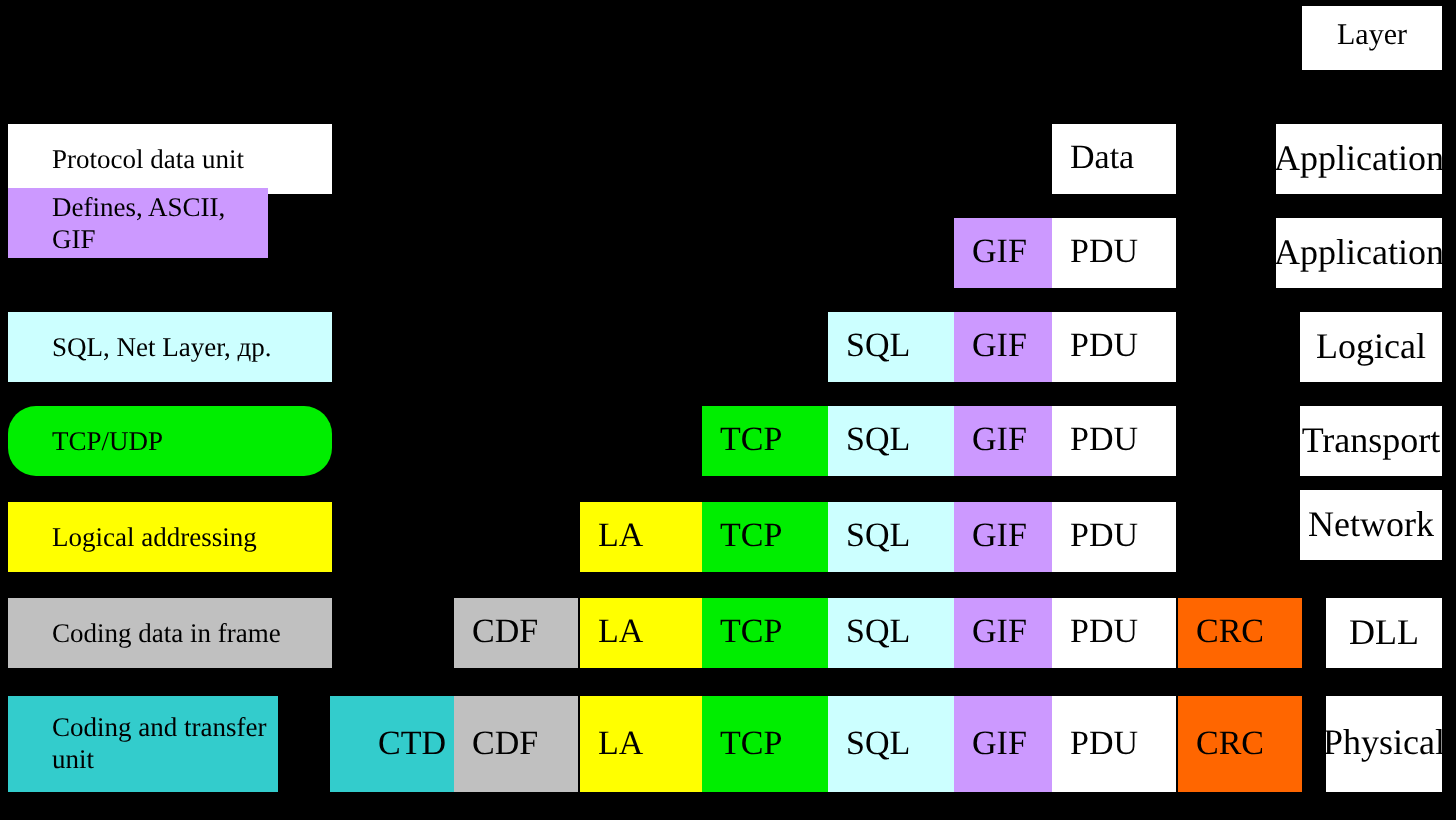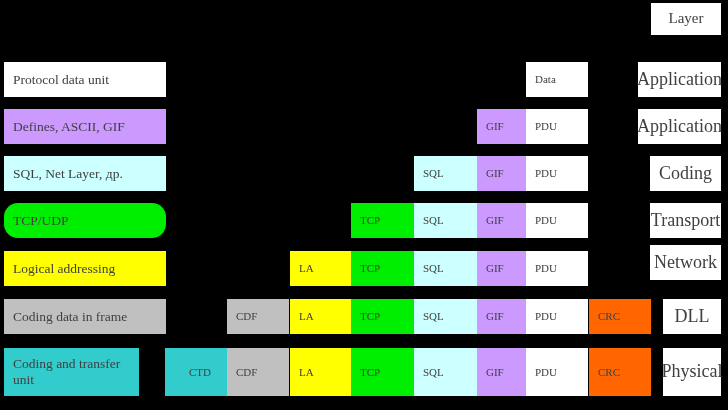--- a/index.html
+++ b/index.html
@@ -11,67 +11,67 @@
     position: relative;
     width: 728px;
     height: 410px;
     background: #000000;
     font-family: "Liberation Serif", "DejaVu Serif", serif;
     overflow: hidden;
   }
   .cell {
     position: absolute;
     box-sizing: border-box;
-    color: #404040;
+    color: #000000;
     font-size: 13.5px;
     line-height: 1.18;
     display: flex;
     align-items: center;
     justify-content: flex-start;
     padding-left: 9px;
     white-space: pre-line;
   }
   .cell.center {
     justify-content: center;
     padding-left: 0;
   }
   .cell.header {
     font-size: 15px;
   }
   .cell.desc {
     font-size: 13.5px;
-    padding-left: 9px;
+    padding-left: 22px;
   }
   .cell.layer {
     font-size: 18px;
   }
   .cell.seg {
-    font-size: 11px;
+    font-size: 17px;
   }
 </style>
 </head>
 <body>
 
 <div id="canvas">
 
   <div class="cell center header" id="header-cell" style="left: 651px; top: 3px; width: 70px; height: 32px; background: rgb(255, 255, 255);">Layer</div>
 
   <div id="rows-root">
       <div class="cell desc" style="left: 4px; top: 62px; width: 162px; height: 35px; background: rgb(255, 255, 255);">Protocol data unit</div>
       <div class="cell seg" style="left: 526px; top: 62px; width: 62px; height: 35px; background: rgb(255, 255, 255);">Data</div>
       <div class="cell center layer" style="left: 638px; top: 62px; width: 83px; height: 35px; background: rgb(255, 255, 255);">Application</div>
-      <div class="cell desc" style="left: 4px; top: 109px; width: 162px; height: 35px; background: rgb(204, 153, 255);">Defines, ASCII, GIF</div>
+      <div class="cell desc" style="left: 4px; top: 94px; width: 130px; height: 35px; background: rgb(204, 153, 255);">Defines, ASCII, GIF</div>
       <div class="cell seg" style="left: 477px; top: 109px; width: 49px; height: 35px; background: rgb(204, 153, 255);">GIF</div>
       <div class="cell seg" style="left: 526px; top: 109px; width: 62px; height: 35px; background: rgb(255, 255, 255);">PDU</div>
       <div class="cell center layer" style="left: 638px; top: 109px; width: 83px; height: 35px; background: rgb(255, 255, 255);">Application</div>
       <div class="cell desc" style="left: 4px; top: 156px; width: 162px; height: 35px; background: rgb(204, 255, 255);">SQL, Net Layer, др.</div>
       <div class="cell seg" style="left: 414px; top: 156px; width: 63px; height: 35px; background: rgb(204, 255, 255);">SQL</div>
       <div class="cell seg" style="left: 477px; top: 156px; width: 49px; height: 35px; background: rgb(204, 153, 255);">GIF</div>
       <div class="cell seg" style="left: 526px; top: 156px; width: 62px; height: 35px; background: rgb(255, 255, 255);">PDU</div>
-      <div class="cell center layer" style="left: 650px; top: 156px; width: 71px; height: 35px; background: rgb(255, 255, 255);">Coding</div>
+      <div class="cell center layer" style="left: 650px; top: 156px; width: 71px; height: 35px; background: rgb(255, 255, 255);">Logical</div>
       <div class="cell desc" style="left: 4px; top: 203px; width: 162px; height: 35px; background: rgb(0, 238, 0); border-radius: 14px;">TCP/UDP</div>
       <div class="cell seg" style="left: 351px; top: 203px; width: 63px; height: 35px; background: rgb(0, 238, 0);">TCP</div>
       <div class="cell seg" style="left: 414px; top: 203px; width: 63px; height: 35px; background: rgb(204, 255, 255);">SQL</div>
       <div class="cell seg" style="left: 477px; top: 203px; width: 49px; height: 35px; background: rgb(204, 153, 255);">GIF</div>
       <div class="cell seg" style="left: 526px; top: 203px; width: 62px; height: 35px; background: rgb(255, 255, 255);">PDU</div>
       <div class="cell center layer" style="left: 650px; top: 203px; width: 71px; height: 35px; background: rgb(255, 255, 255);">Transport</div>
       <div class="cell desc" style="left: 4px; top: 251px; width: 162px; height: 35px; background: rgb(255, 255, 0);">Logical addressing</div>
       <div class="cell seg" style="left: 290px; top: 251px; width: 61px; height: 35px; background: rgb(255, 255, 0);">LA</div>
       <div class="cell seg" style="left: 351px; top: 251px; width: 63px; height: 35px; background: rgb(0, 238, 0);">TCP</div>
       <div class="cell seg" style="left: 414px; top: 251px; width: 63px; height: 35px; background: rgb(204, 255, 255);">SQL</div>

